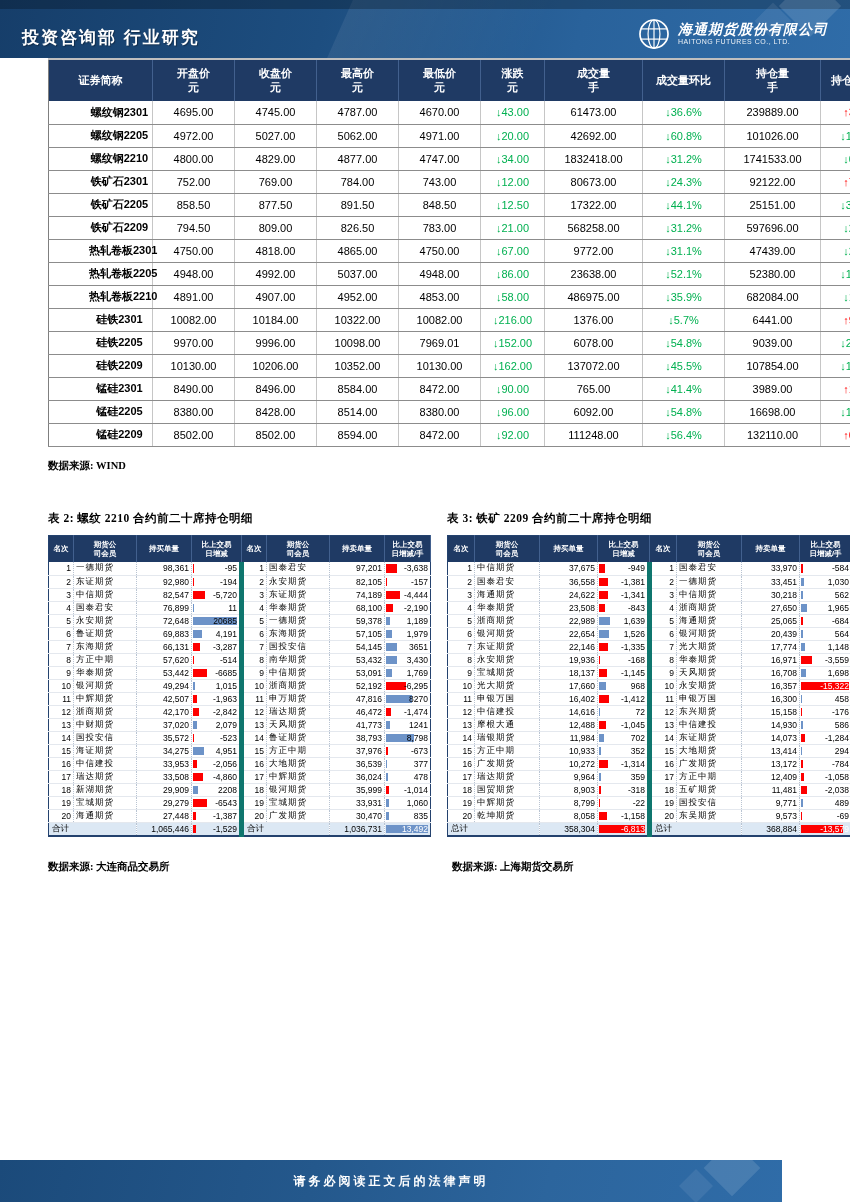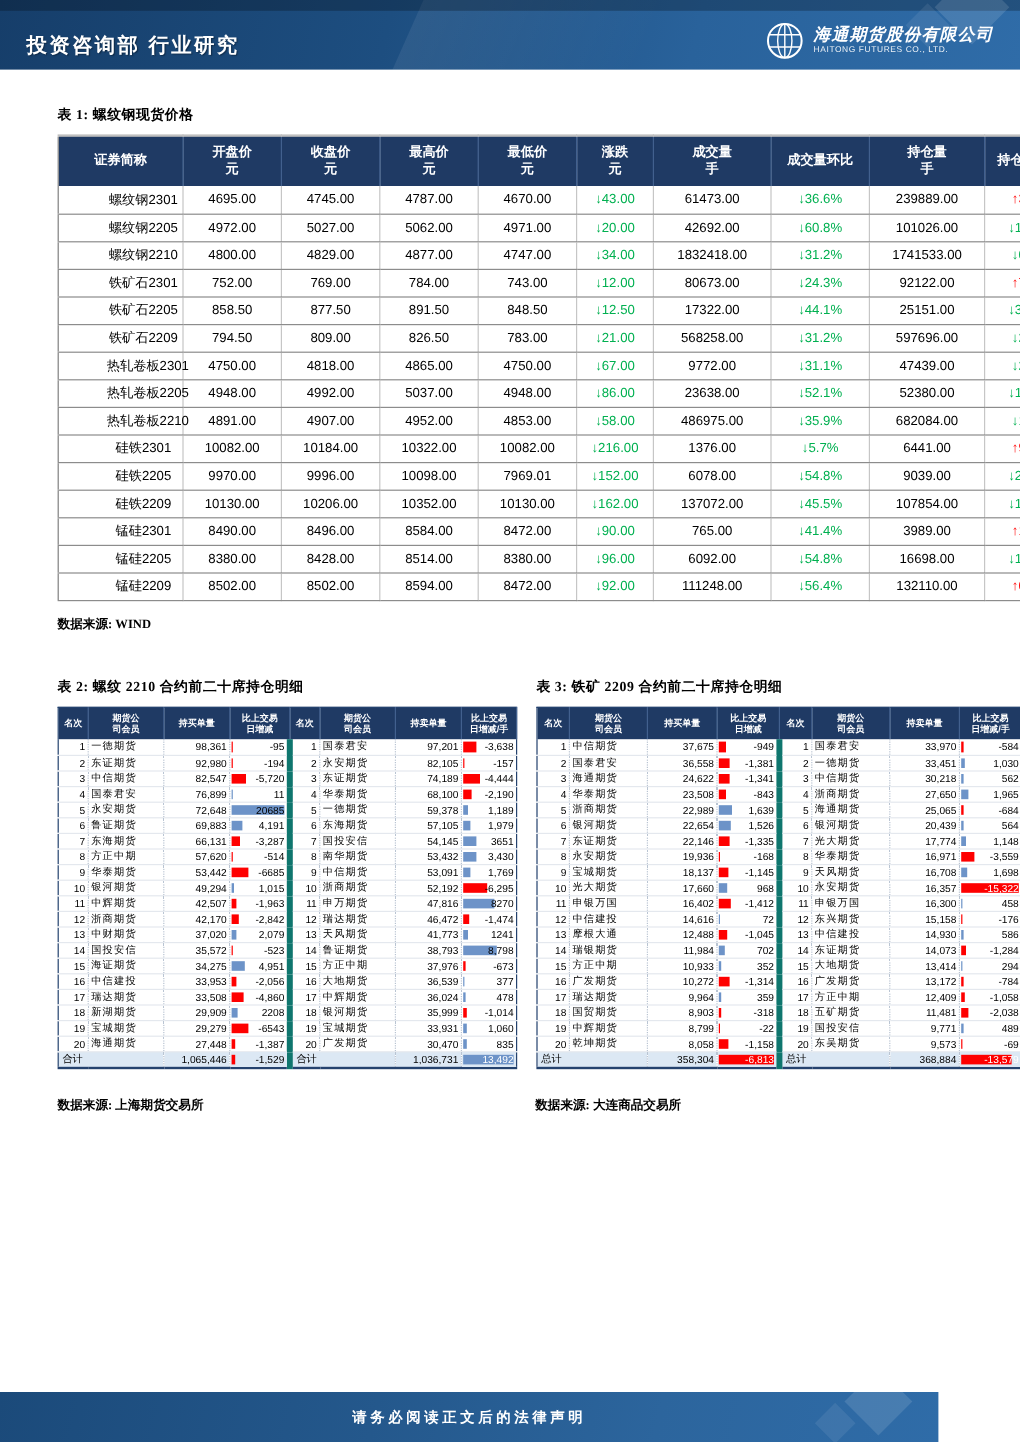--- a/index.html
+++ b/index.html
@@ -58,21 +58,21 @@
     border:1px solid #7f7f7f; border-top:2px solid #bfbfbf; }
   table.spot thead th {
     background:#1f3a64; color:#fff; font-weight:bold; font-size:11px; line-height:1.25;
     padding:4px 1px; border-right:1px solid #42608e; text-align:center; height:42px;
   }
   table.spot tbody td {
     font-size:11px; text-align:center; height:23px; padding:1px 2px;
     border-right:1px solid #c6c6c6; border-bottom:1px solid #8c8c8c;
     background:#fff; white-space:nowrap;
   }
-  table.spot tbody td.name { font-weight:normal;padding-left:40px; }
+  table.spot tbody td.name { font-weight:bold;padding-left:40px; }
   .dn { color:#00b050; }
   .up { color:#ff0000; }
   
   .ptables { display:flex; gap:16px; width:726px; margin-top:4px; }
   .pcol { }
   .pcol .tbl-title { margin-top:34px; }
   table.ptable { border-collapse:collapse; table-layout:fixed; border:1.5px solid #24426e; }
   .pcol-2 table.ptable { width:382px; }
   .pcol-3 table.ptable { width:404px; }
   table.ptable thead th {
@@ -118,21 +118,20 @@
     </svg>
     <div class="logo-text">
       <div class="logo-cn">海通期货股份有限公司</div>
       <div class="logo-en">HAITONG FUTURES CO., LTD.</div>
     </div>
   </div>
 </div>
 
 <div class="content">
 
-  <div class="tbl-title">表 1: 螺纹钢现货价格</div>
 
   <table class="spot">
     <colgroup>
       <col style="width:104px">
         <col style="width:82px">
         <col style="width:82px">
         <col style="width:82px">
         <col style="width:82px">
       <col style="width:64px">
         <col style="width:98px">
@@ -1063,22 +1062,22 @@
                 <span class="bar n" style="width: 83.3067%;"></span>
                 <span class="t w">-13,579</span>
               </td>
             </tr>
           </tbody>
       </table>
     </div>
   </div>
 
   <div class="sources">
+    <div class="source s3">数据来源: 大连商品交易所</div>
     <div class="source s2">数据来源: 上海期货交易所</div>
-    <div class="source s3">数据来源: 大连商品交易所</div>
   </div>
 
 </div>
 
 <div class="footer-banner">
   <div class="diamond" style="width:40px;height:40px;right:30px;top:-12px;"></div>
   <div class="diamond" style="width:24px;height:24px;right:74px;top:14px;background:rgba(255,255,255,.08);"></div>
   <div class="footer-text">请务必阅读正文后的法律声明</div>
 </div>
 

